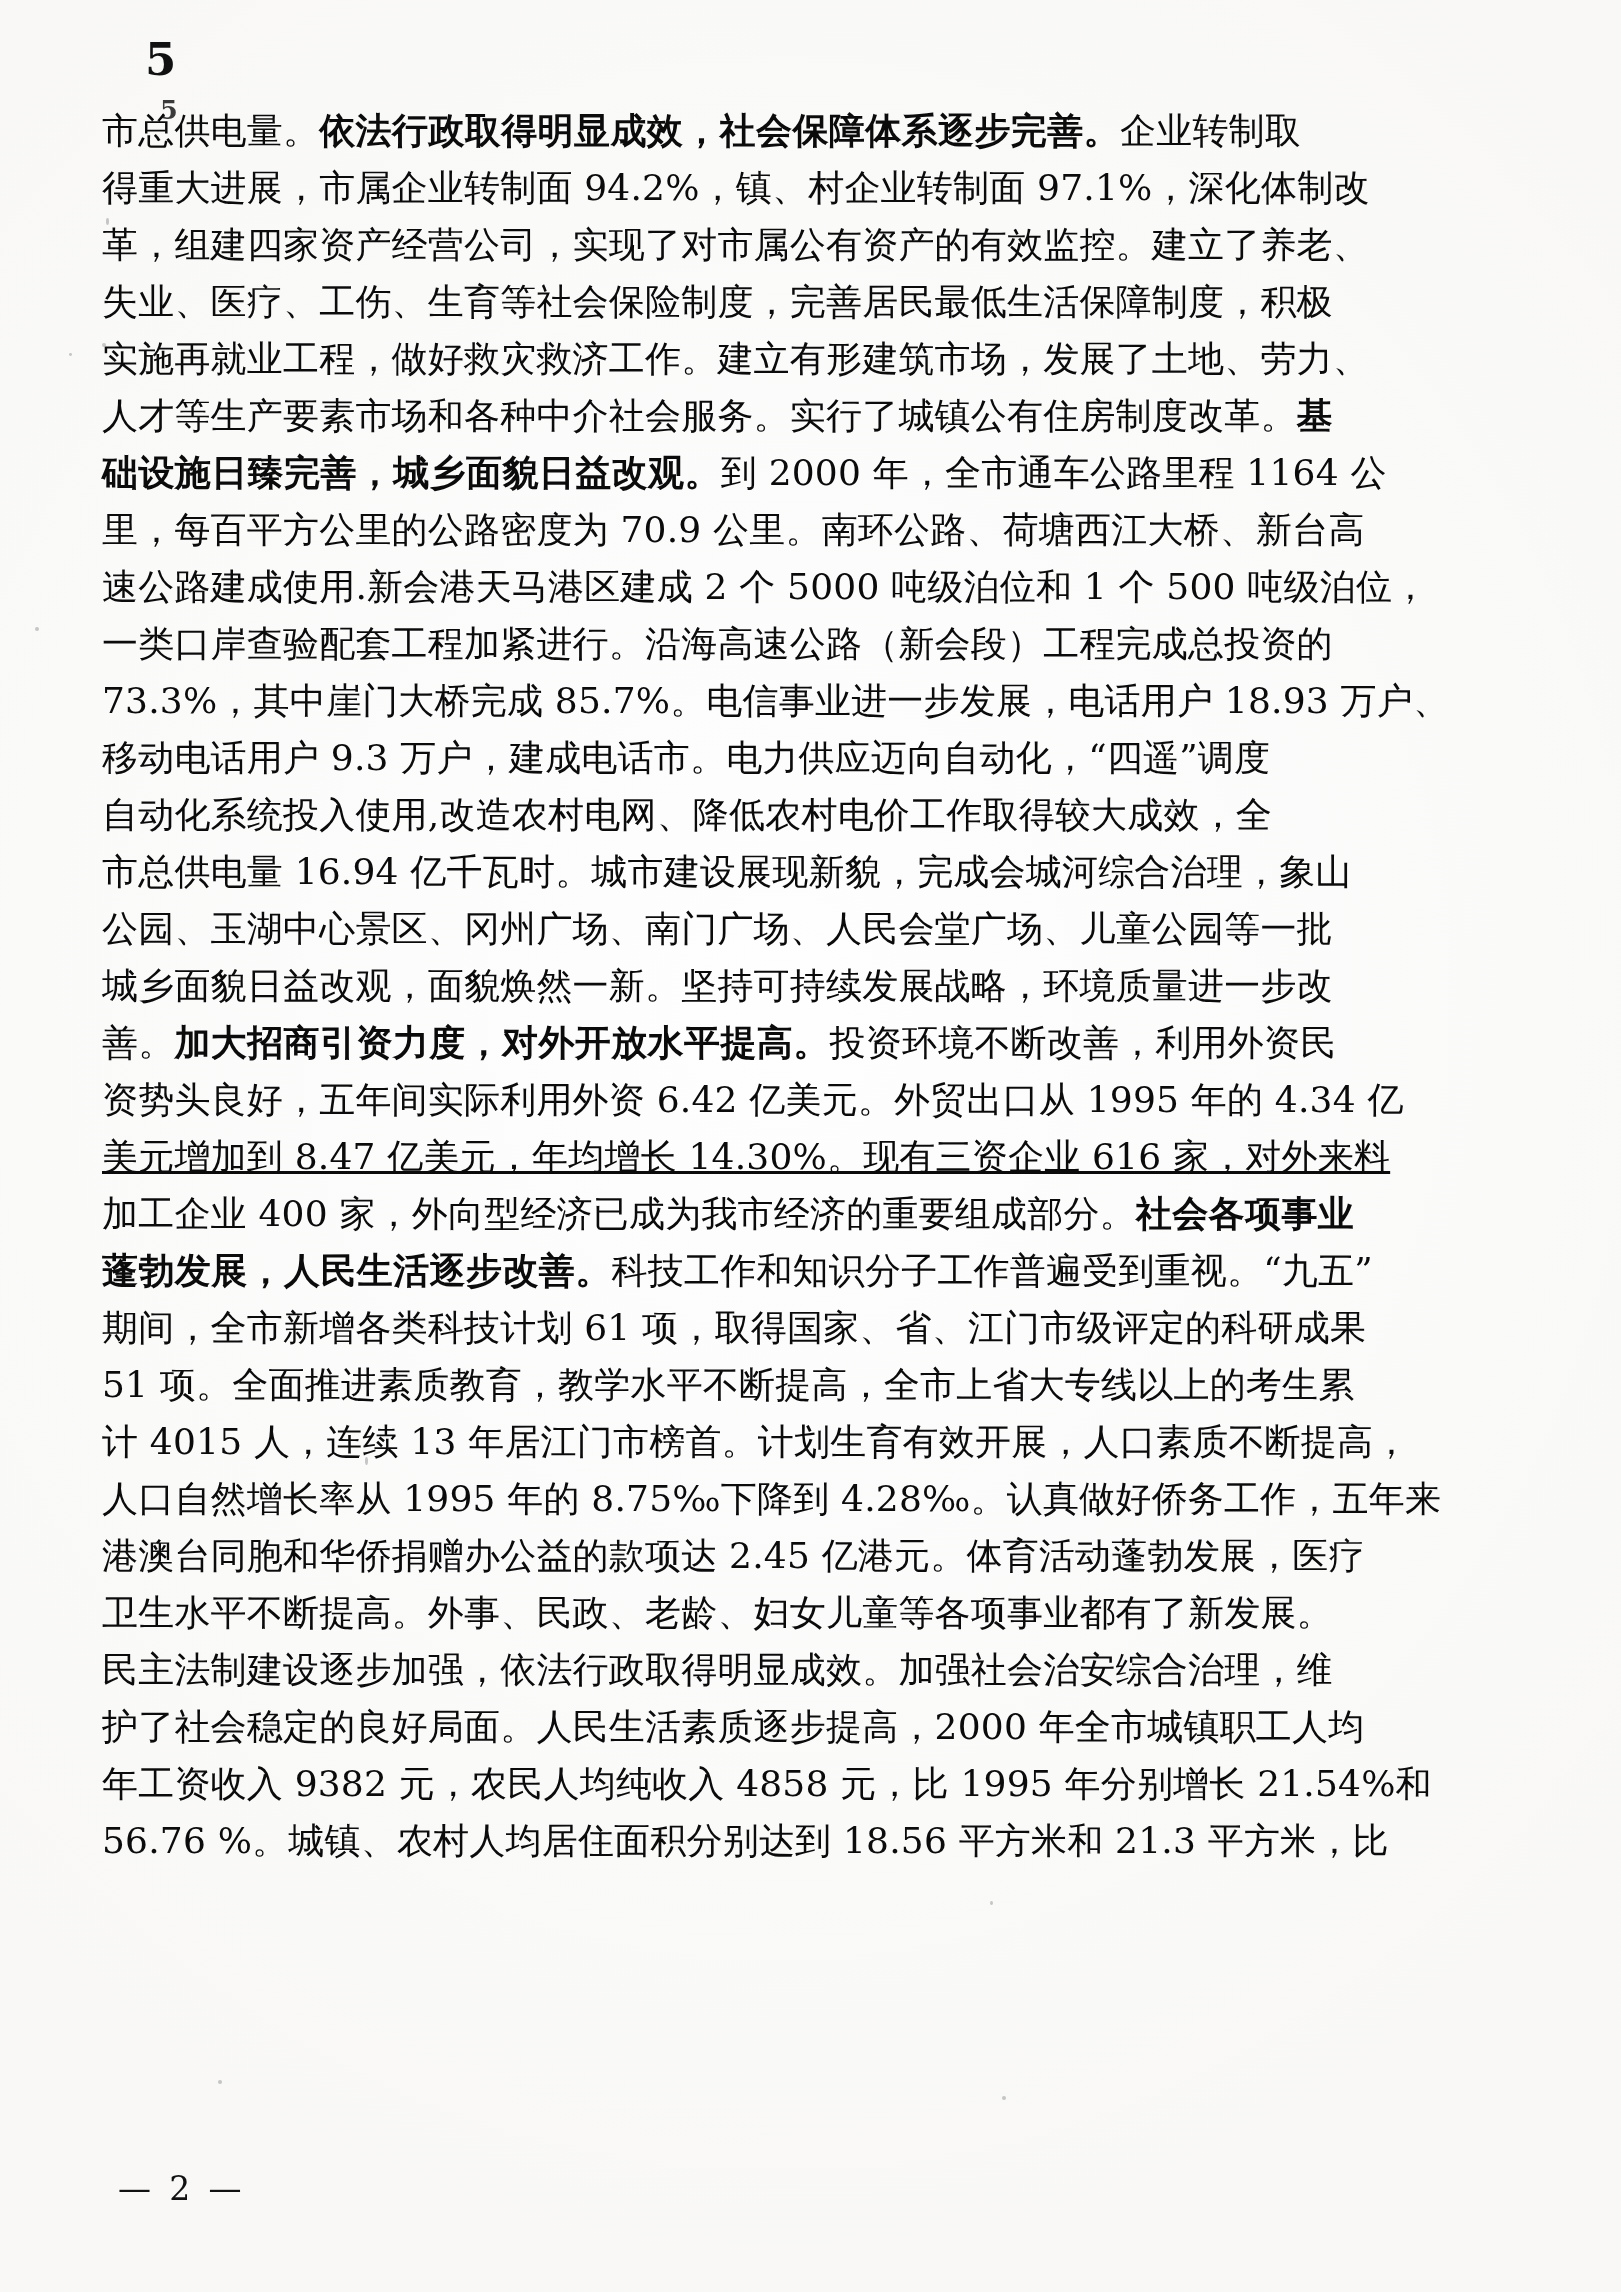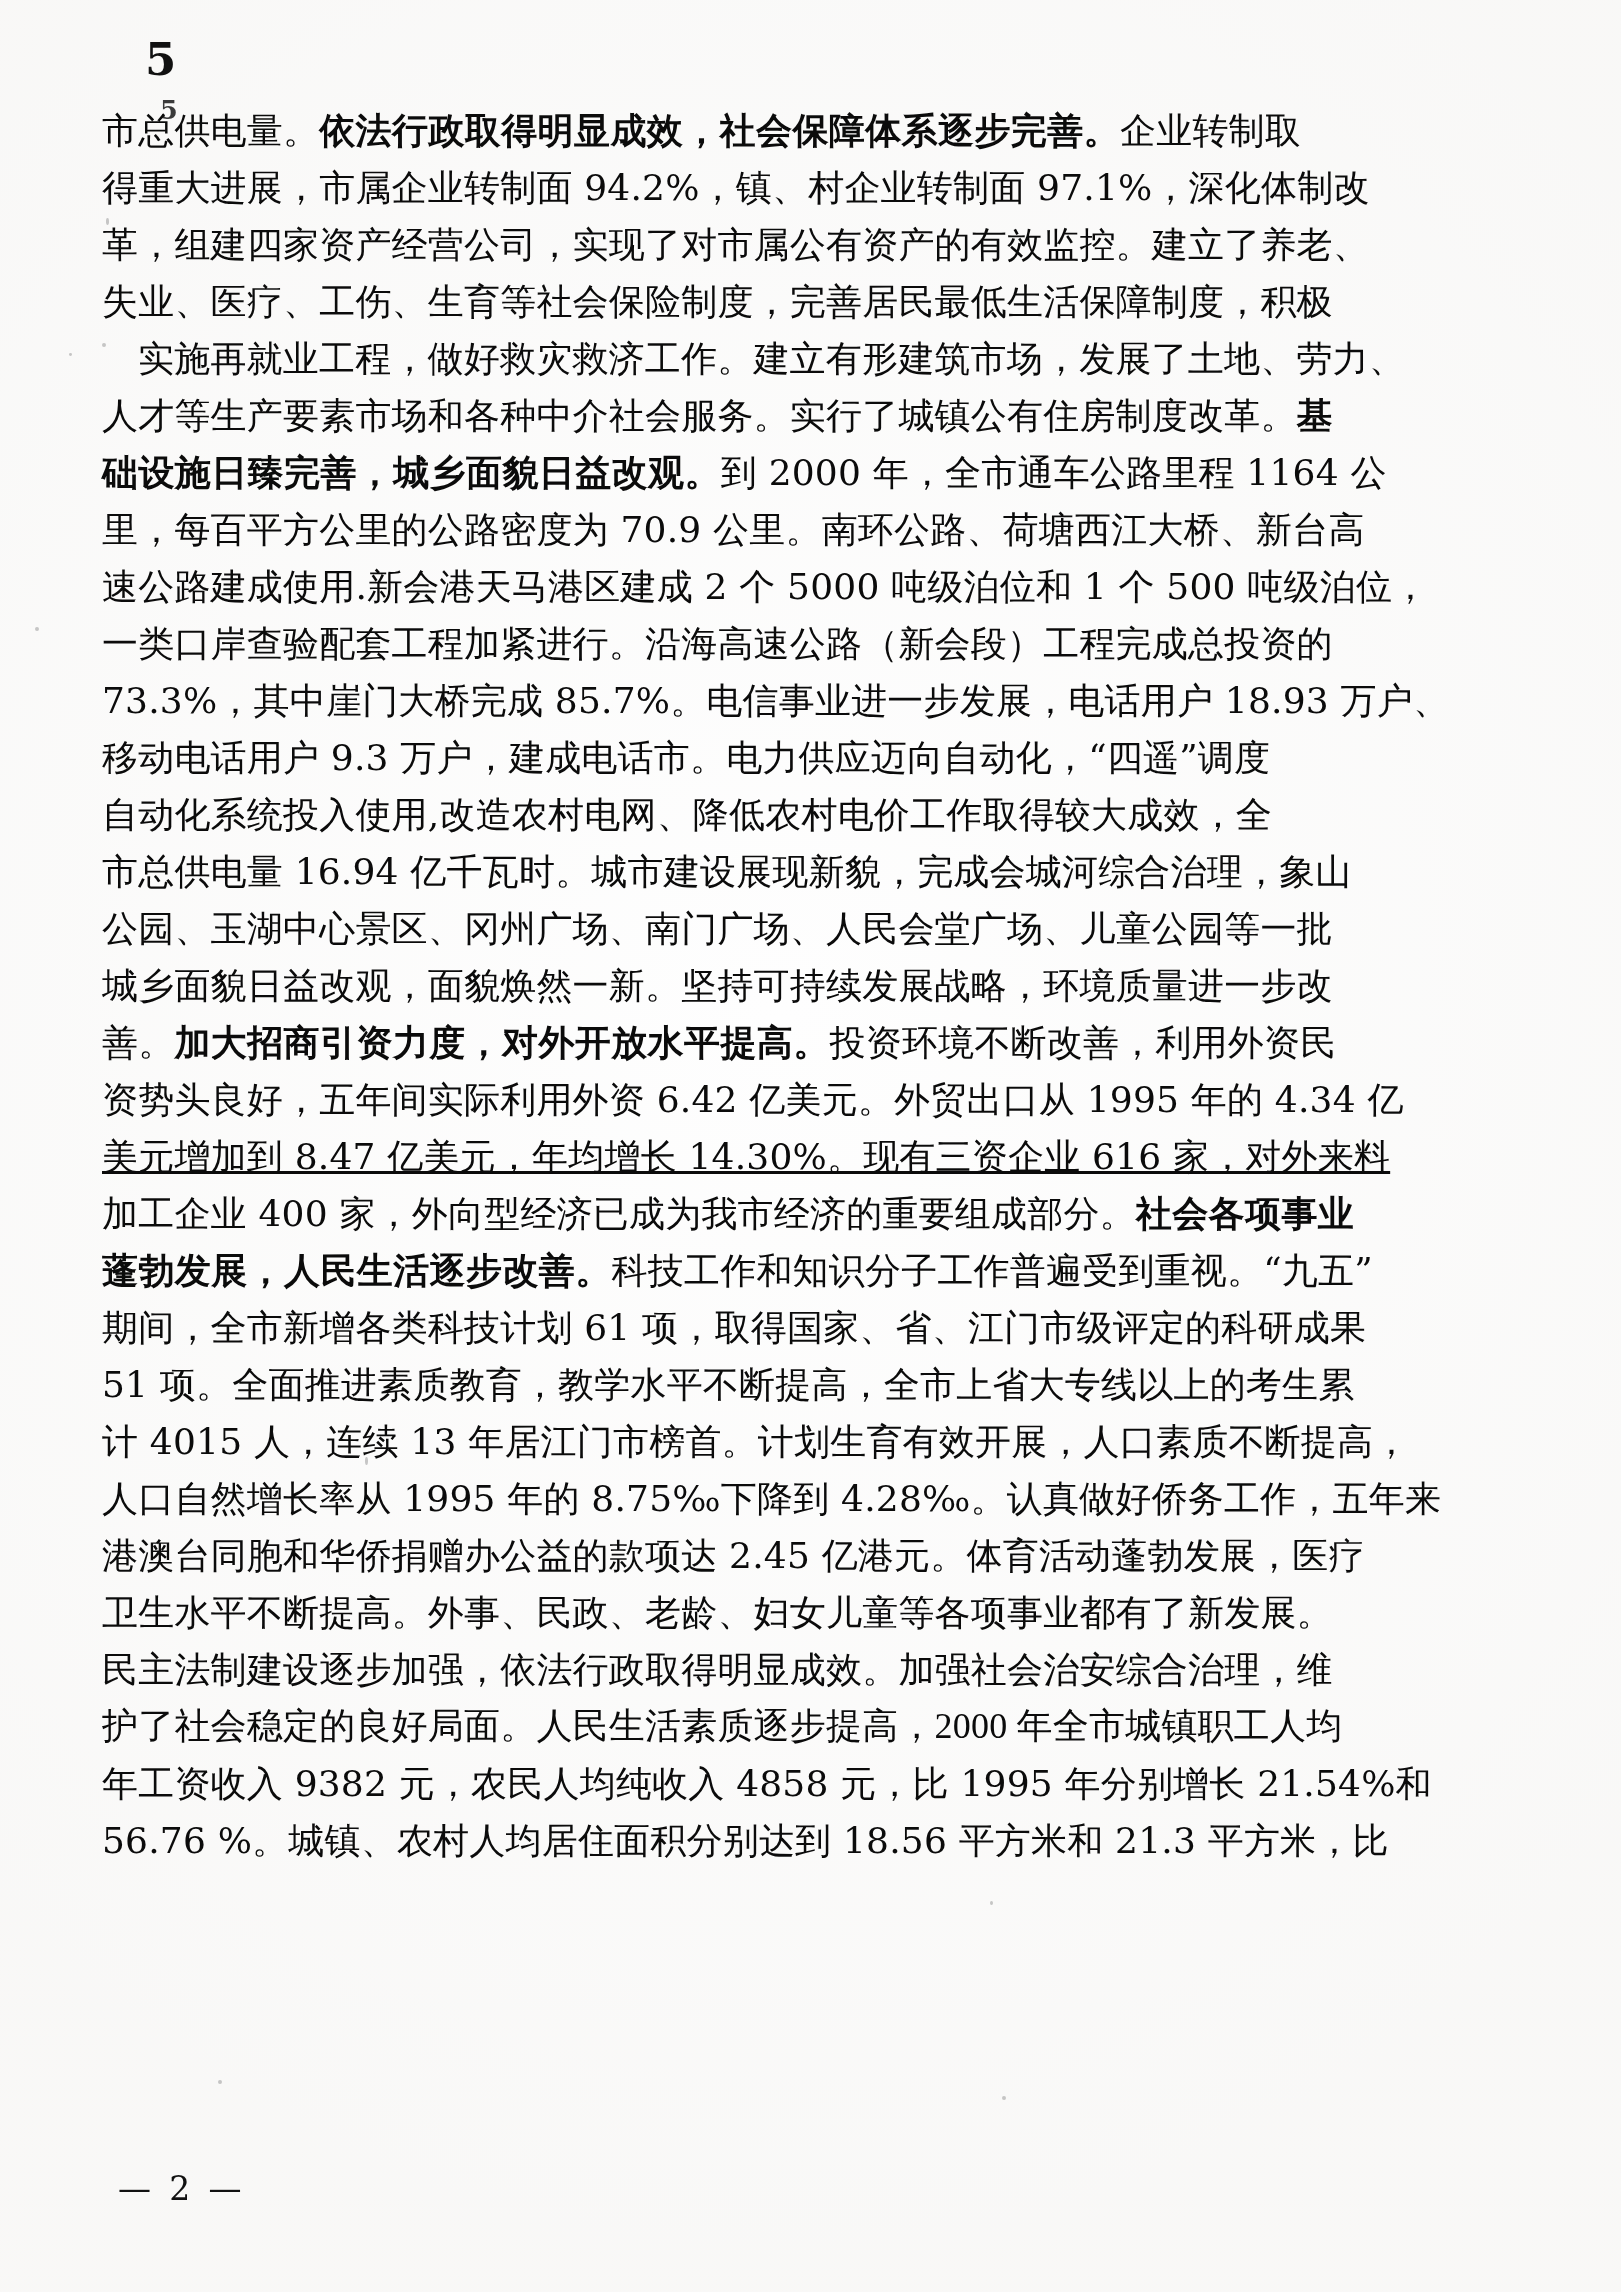--- a/index.html
+++ b/index.html
@@ -92,21 +92,21 @@
 
   <div class="page-number-mark">5</div>
 
   <div class="page-number-ghost">5</div>
 
   <div class="body-block" id="body-block">
       <div class="line" style="letter-spacing: 0.2px;"><span class="seg">市总供电量。</span><span class="seg b">依法行政取得明显成效，社会保障体系逐步完善。</span><span class="seg">企业转制取</span></div>
       <div class="line" style="letter-spacing: 0.2px;"><span class="seg">得重大进展，市属企业转制面 94.2%，镇、村企业转制面 97.1%，深化体制改</span></div>
       <div class="line" style="letter-spacing: 0.2px;"><span class="seg">革，组建四家资产经营公司，实现了对市属公有资产的有效监控。建立了养老、</span></div>
       <div class="line" style="letter-spacing: 0.2px;"><span class="seg">失业、医疗、工伤、生育等社会保险制度，完善居民最低生活保障制度，积极</span></div>
-      <div class="line" style="letter-spacing: 0.2px; margin-left: 36px;"><span class="seg">实施再就业工程，做好救灾救济工作。建立有形建筑市场，发展了土地、劳力、</span></div>
+      <div class="line" style="letter-spacing: 0.2px;"><span class="seg">实施再就业工程，做好救灾救济工作。建立有形建筑市场，发展了土地、劳力、</span></div>
       <div class="line" style="letter-spacing: 0.2px;"><span class="seg">人才等生产要素市场和各种中介社会服务。实行了城镇公有住房制度改革。</span><span class="seg b">基</span></div>
       <div class="line" style="letter-spacing: 0.2px;"><span class="seg b">础设施日臻完善，城乡面貌日益改观。</span><span class="seg">到 2000 年，全市通车公路里程 1164 公</span></div>
       <div class="line" style="letter-spacing: 0.2px;"><span class="seg">里，每百平方公里的公路密度为 70.9 公里。南环公路、荷塘西江大桥、新台高</span></div>
       <div class="line" style="letter-spacing: 0.2px;"><span class="seg">速公路建成使用.新会港天马港区建成 2 个 5000 吨级泊位和 1 个 500 吨级泊位，</span></div>
       <div class="line" style="letter-spacing: 0.2px;"><span class="seg">一类口岸查验配套工程加紧进行。沿海高速公路（新会段）工程完成总投资的</span></div>
       <div class="line" style="letter-spacing: 0.2px;"><span class="seg">73.3%，其中崖门大桥完成 85.7%。电信事业进一步发展，电话用户 18.93 万户、</span></div>
       <div class="line" style="letter-spacing: 0.2px;"><span class="seg">移动电话用户 9.3 万户，建成电话市。电力供应迈向自动化，“四遥”调度</span></div>
       <div class="line" style="letter-spacing: 0.2px;"><span class="seg">自动化系统投入使用,改造农村电网、降低农村电价工作取得较大成效，全</span></div>
       <div class="line" style="letter-spacing: 0.2px;"><span class="seg">市总供电量 16.94 亿千瓦时。城市建设展现新貌，完成会城河综合治理，象山</span></div>
       <div class="line" style="letter-spacing: 0.2px;"><span class="seg">公园、玉湖中心景区、冈州广场、南门广场、人民会堂广场、儿童公园等一批</span></div>
@@ -116,21 +116,21 @@
       <div class="line" style="letter-spacing: 0.2px; text-decoration: underline;"><span class="seg">美元增加到 8.47 亿美元，年均增长 14.30%。现有三资企业 616 家，对外来料</span></div>
       <div class="line" style="letter-spacing: 0.2px;"><span class="seg">加工企业 400 家，外向型经济已成为我市经济的重要组成部分。</span><span class="seg b">社会各项事业</span></div>
       <div class="line" style="letter-spacing: 0.2px;"><span class="seg b">蓬勃发展，人民生活逐步改善。</span><span class="seg">科技工作和知识分子工作普遍受到重视。“九五”</span></div>
       <div class="line" style="letter-spacing: 0.2px;"><span class="seg">期间，全市新增各类科技计划 61 项，取得国家、省、江门市级评定的科研成果</span></div>
       <div class="line" style="letter-spacing: 0.2px;"><span class="seg">51 项。全面推进素质教育，教学水平不断提高，全市上省大专线以上的考生累</span></div>
       <div class="line" style="letter-spacing: 0.2px;"><span class="seg">计 4015 人，连续 13 年居江门市榜首。计划生育有效开展，人口素质不断提高，</span></div>
       <div class="line" style="letter-spacing: 0.2px;"><span class="seg">人口自然增长率从 1995 年的 8.75‰下降到 4.28‰。认真做好侨务工作，五年来</span></div>
       <div class="line" style="letter-spacing: 0.2px;"><span class="seg">港澳台同胞和华侨捐赠办公益的款项达 2.45 亿港元。体育活动蓬勃发展，医疗</span></div>
       <div class="line" style="letter-spacing: 0.2px;"><span class="seg">卫生水平不断提高。外事、民政、老龄、妇女儿童等各项事业都有了新发展。</span></div>
       <div class="line" style="letter-spacing: 0.2px;"><span class="seg">民主法制建设逐步加强，依法行政取得明显成效。加强社会治安综合治理，维</span></div>
-      <div class="line" style="letter-spacing: 0.2px; font-family: Liberation Serif, serif;"><span class="seg">护了社会稳定的良好局面。人民生活素质逐步提高，2000 年全市城镇职工人均</span></div>
+      <div class="line" style="letter-spacing: 0.2px;"><span class="seg">护了社会稳定的良好局面。人民生活素质逐步提高，2000 年全市城镇职工人均</span></div>
       <div class="line" style="letter-spacing: 0.2px;"><span class="seg">年工资收入 9382 元，农民人均纯收入 4858 元，比 1995 年分别增长 21.54%和</span></div>
       <div class="line" style="letter-spacing: 0.2px;"><span class="seg">56.76 %。城镇、农村人均居住面积分别达到 18.56 平方米和 21.3 平方米，比</span></div>
     </div>
 
   <div class="footer-mark">— 2 —</div>
 
   <div class="speck" style="left:106px; top:218px; width:2.9px; height:6.9px;"></div>
   <div class="speck" style="left:102px; top:343px; width:3.9px; height:3.9px;"></div>
   <div class="speck" style="left:35px; top:627px; width:3.9px; height:3.9px;"></div>
   <div class="speck" style="left:69px; top:353px; width:2.9px; height:2.9px;"></div>

